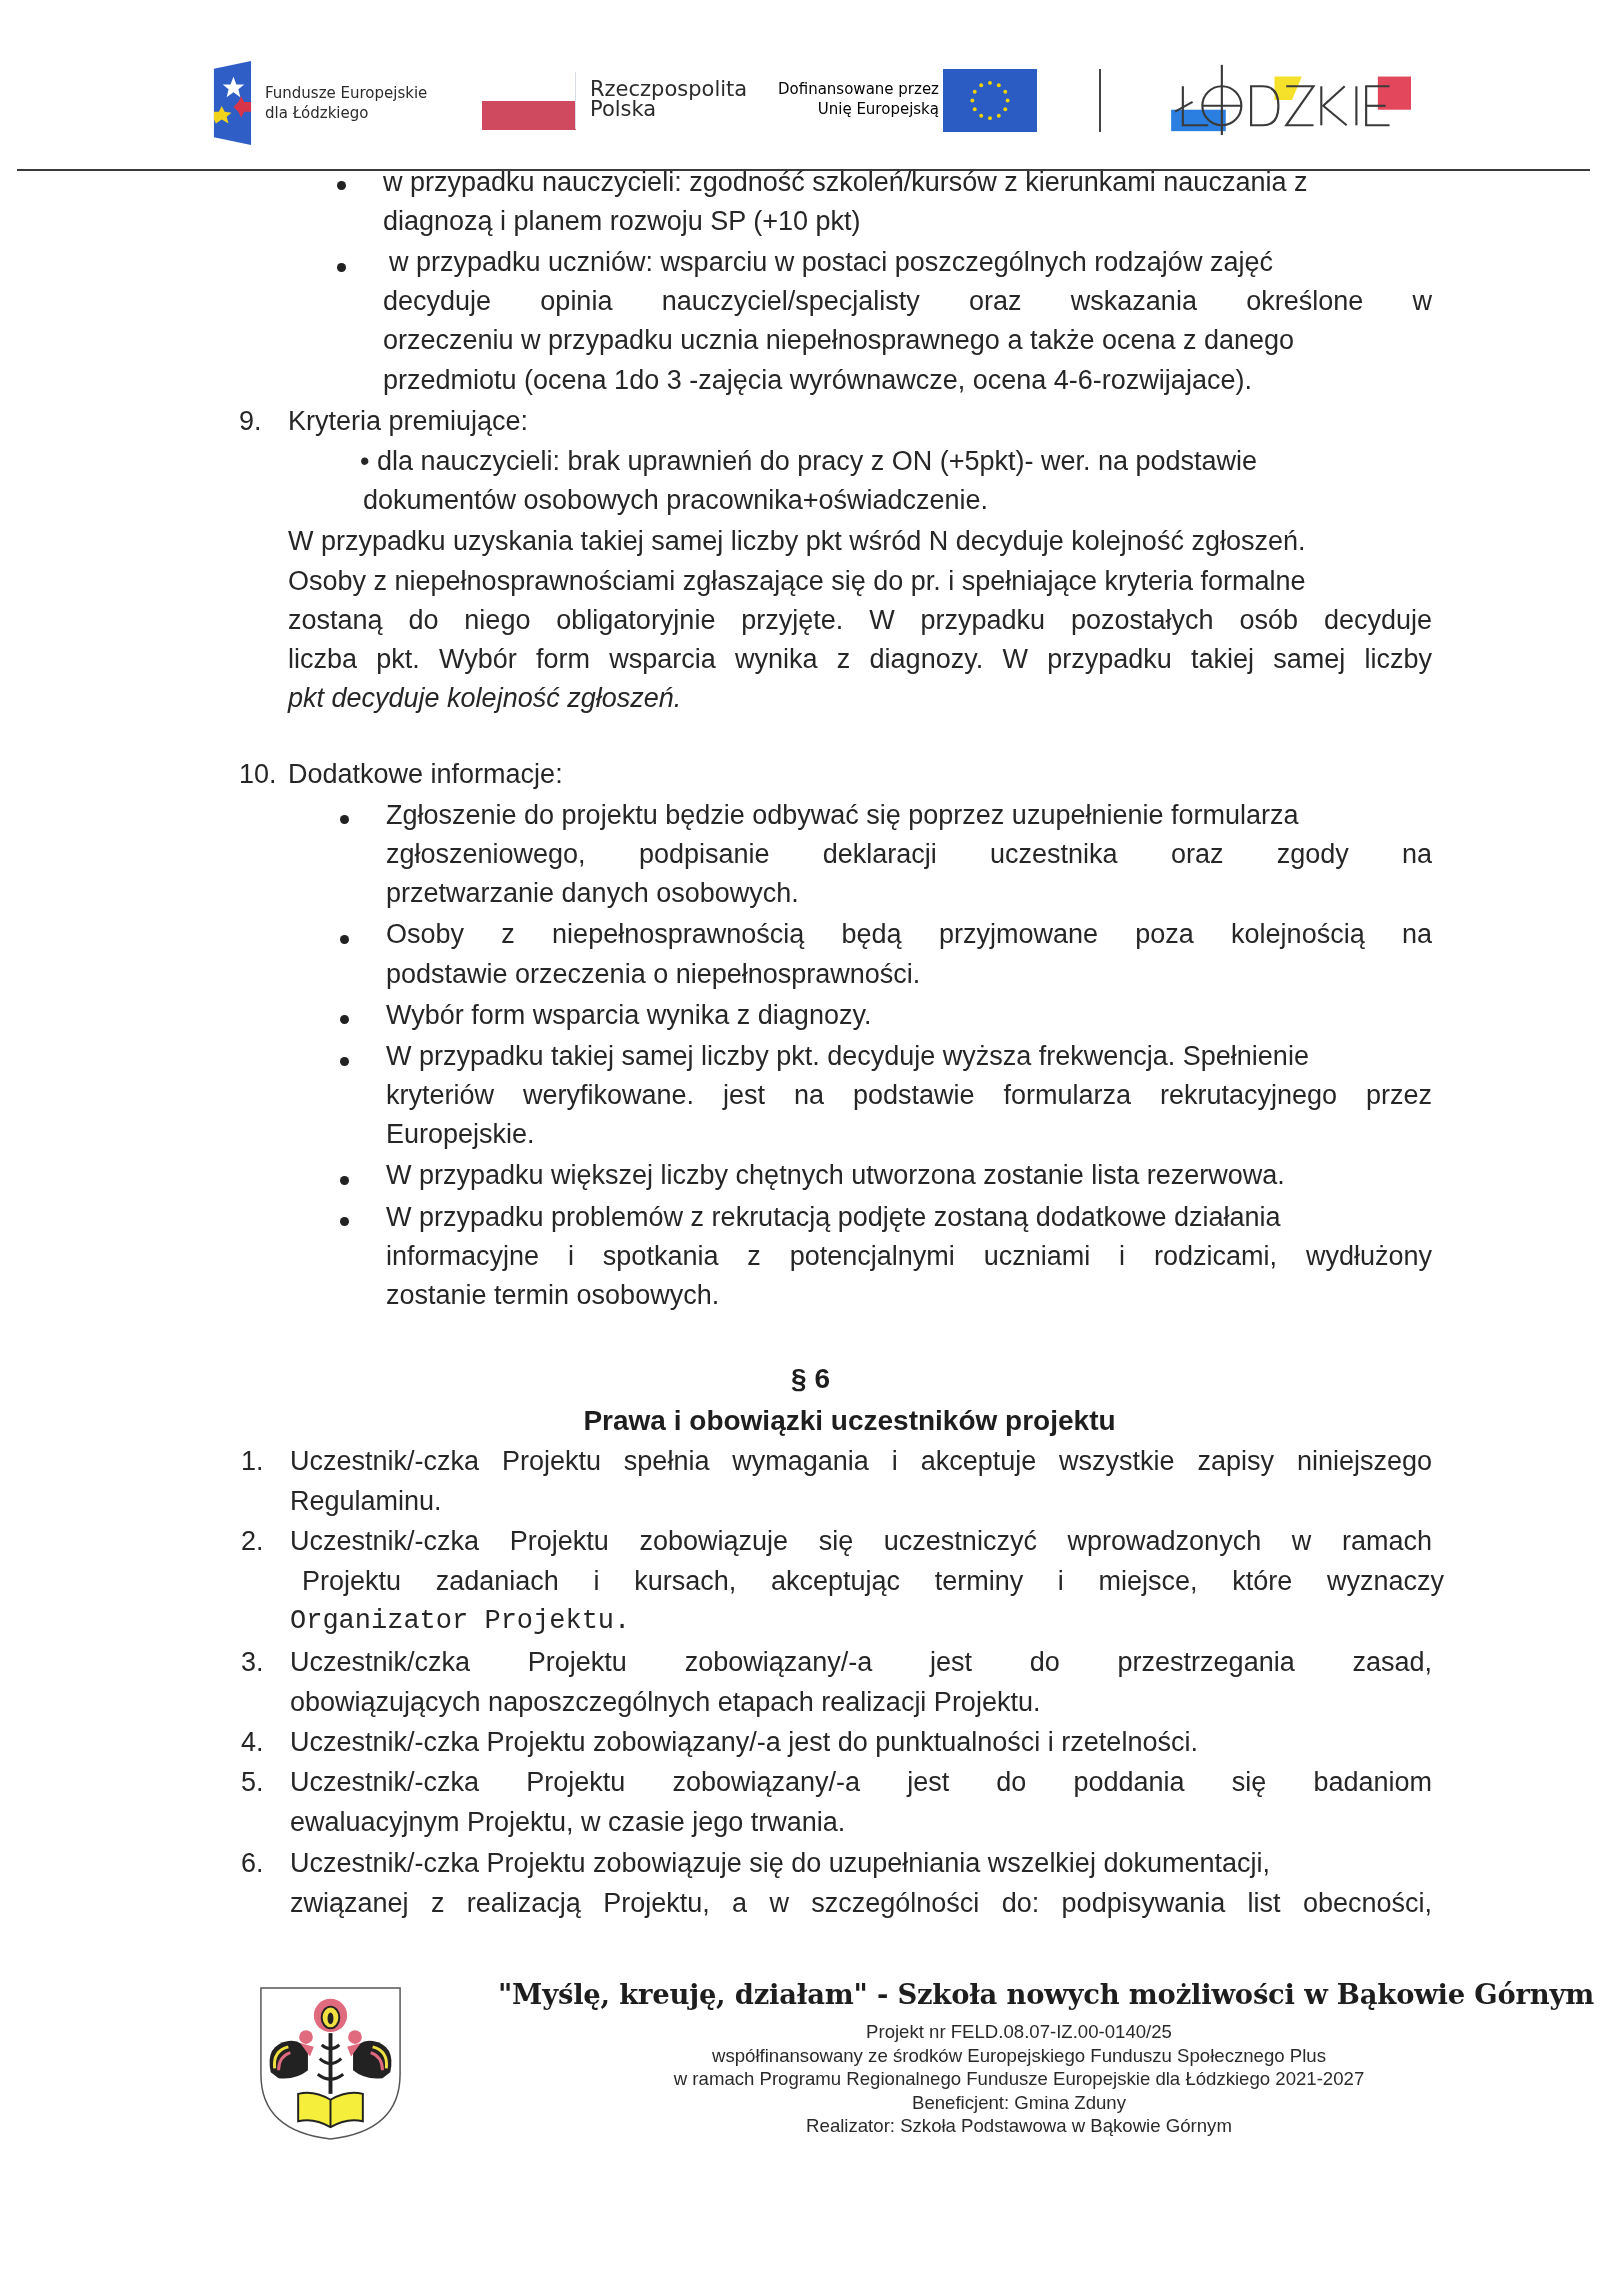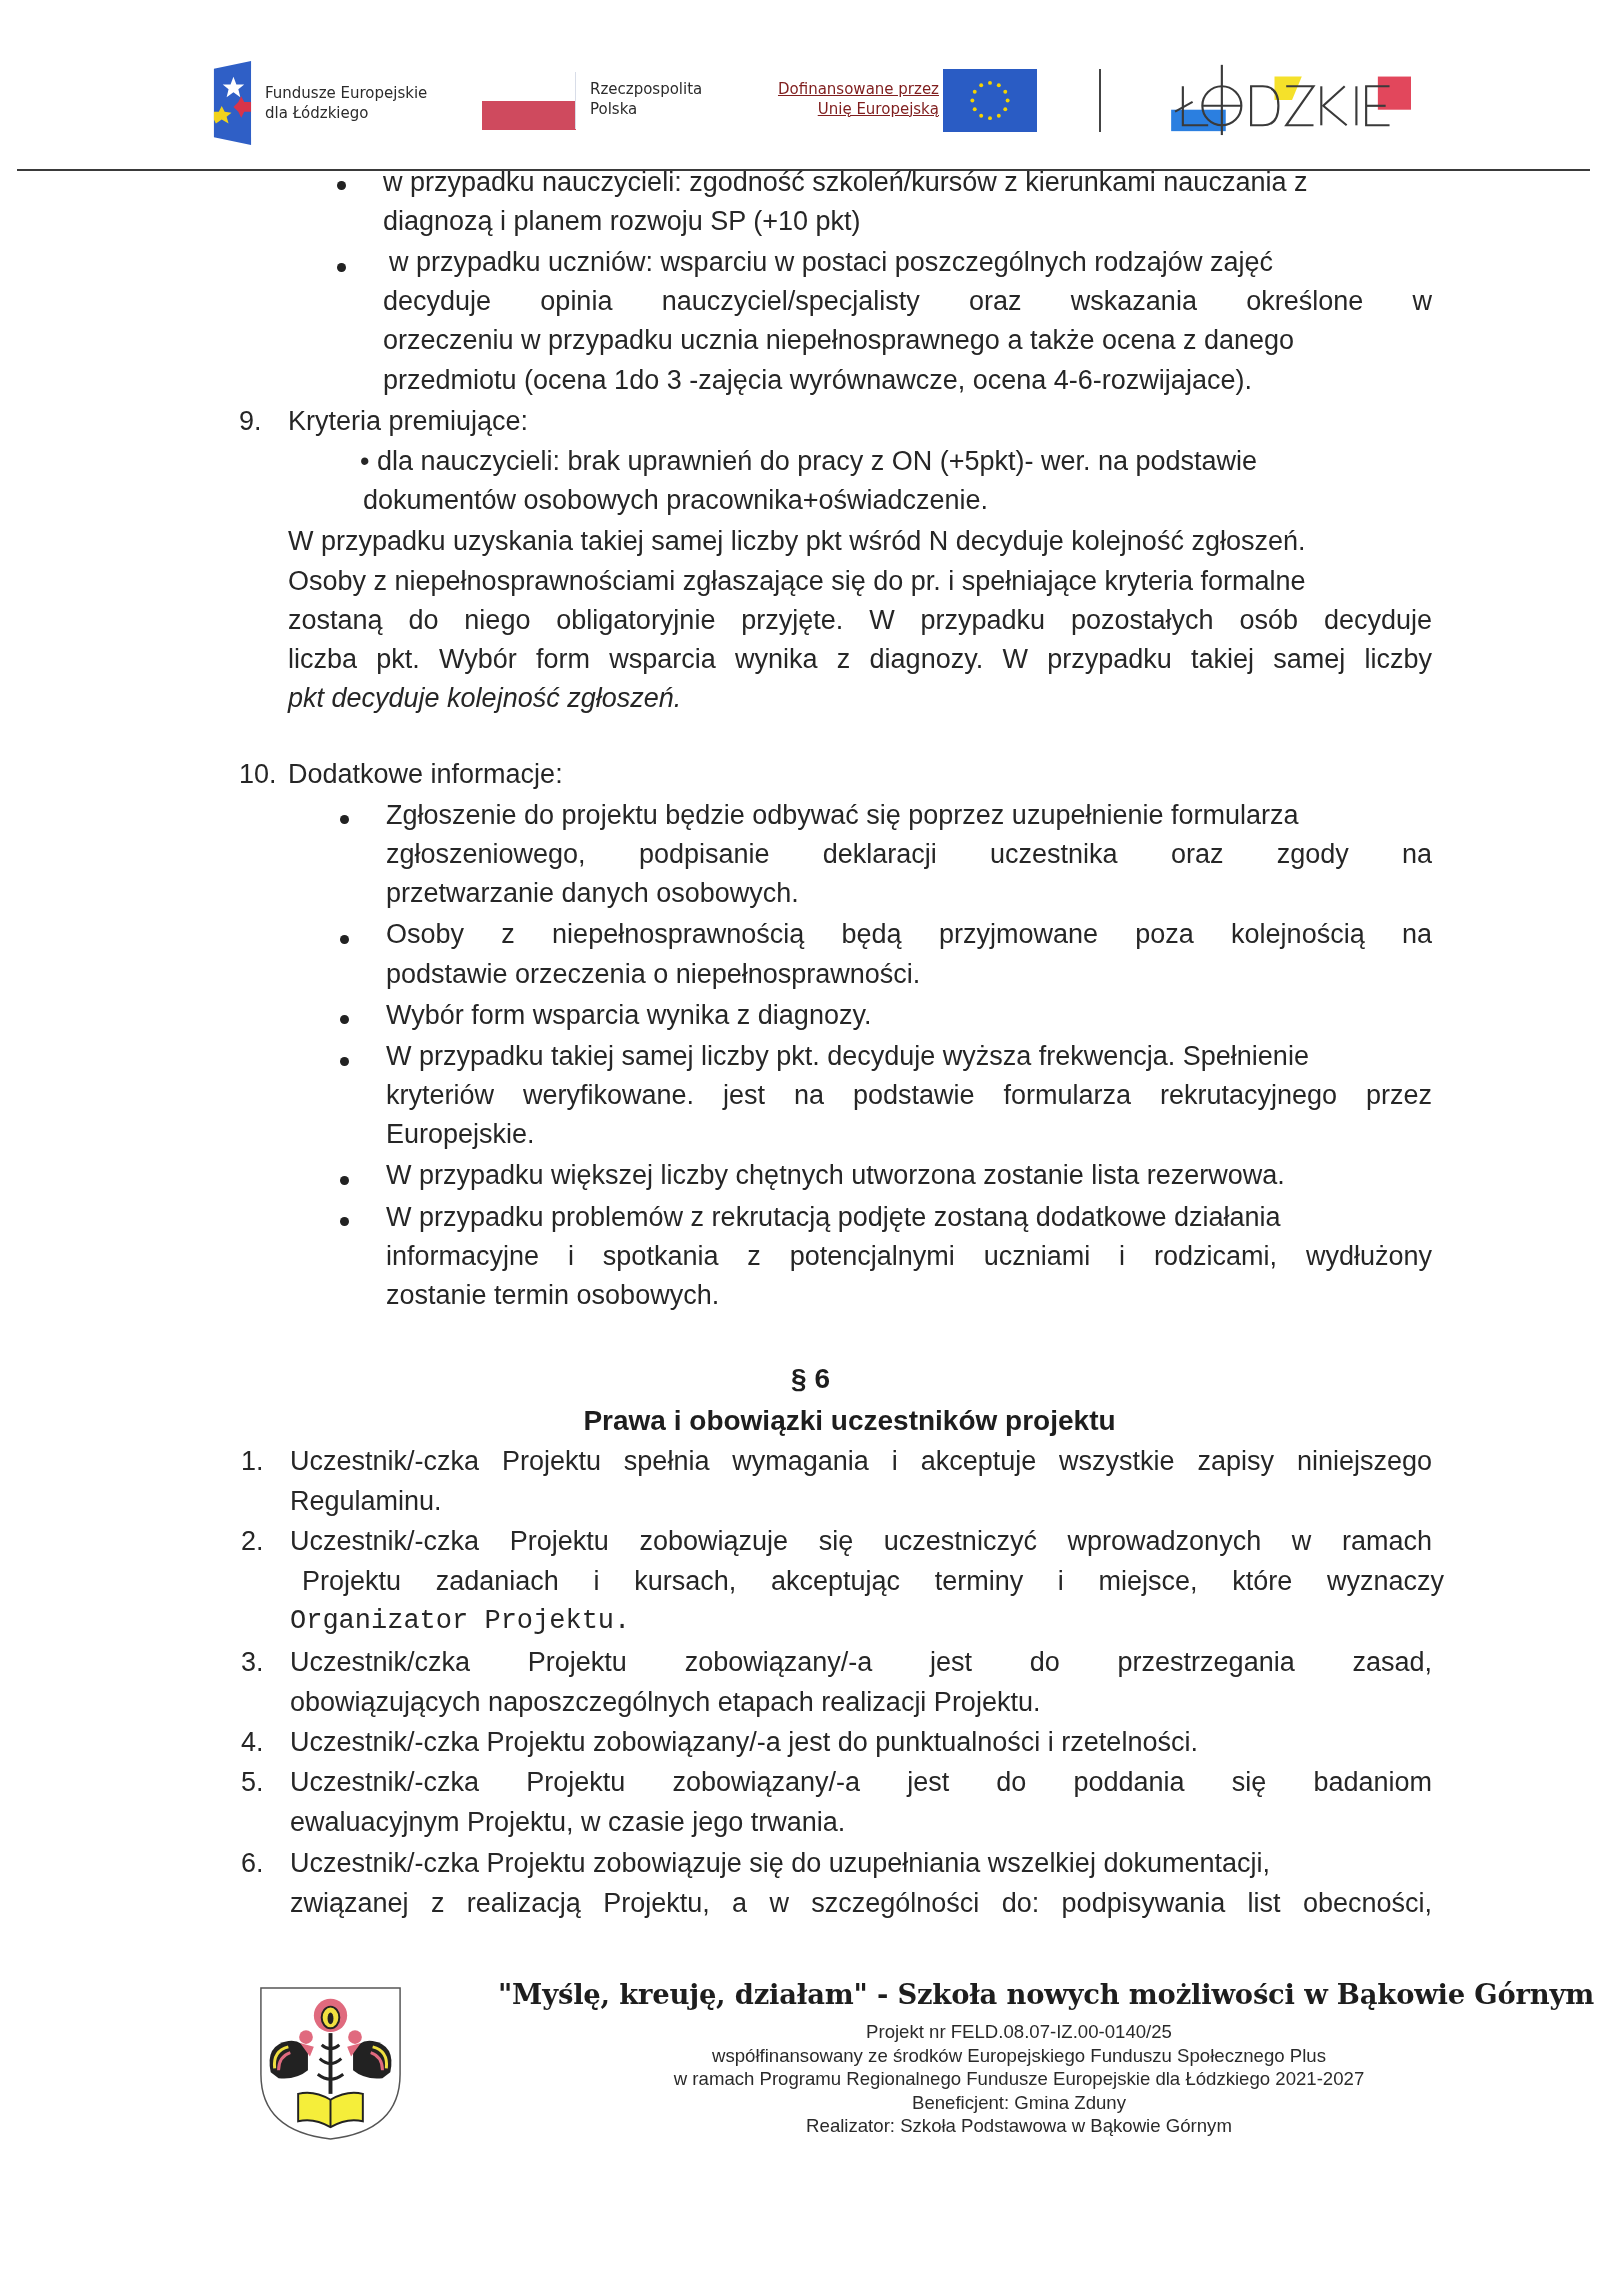--- a/index.html
+++ b/index.html
@@ -10,22 +10,22 @@
     color: #2a2a2a;
     overflow: hidden;
   }
 
   
   .logo-bar { position: absolute; left: 0; top: 0; width: 1621px; height: 172px; }
   .fe-logo { position: absolute; left: 208px; top: 61px; width: 47px; height: 84px; }
   .fe-text { position: absolute; left: 265px; top: 84px; font-family: "DejaVu Sans", sans-serif; font-size: 15px; line-height: 19.6px; color: #2b2b2b; }
   .rp-flag { position: absolute; left: 482px; top: 101px; width: 94px; height: 29px; background: #cf4a5e; }
   .rp-divider { position: absolute; left: 575px; top: 72px; width: 1px; height: 57px; background: #d8dde8; }
-  .rp-text { position: absolute; left: 590px; top: 80px; font-family: "DejaVu Sans", sans-serif; font-size: 15px; line-height: 19.6px; color: #2b2b2b; }
-  .eu-text { position: absolute; left: 753px; top: 80px; font-family: "DejaVu Sans", sans-serif; font-size: 15px; line-height: 19.6px; color: #7f1d1d; text-align: right; width: 186px; text-decoration: underline; }
+  .rp-text { position: absolute; left: 590px; top: 80px; font-family: "DejaVu Sans", sans-serif; font-size: 21px; line-height: 19.6px; color: #2b2b2b; }
+  .eu-text { position: absolute; left: 753px; top: 80px; font-family: "DejaVu Sans", sans-serif; font-size: 15px; line-height: 19.6px; color: #000000; text-align: right; width: 186px; }
   .eu-flag { position: absolute; left: 943px; top: 69px; width: 94px; height: 63px; background: #2a5cc4; }
   .v-sep { position: absolute; left: 1099px; top: 69px; width: 2px; height: 63px; background: #444; }
   .lodzkie { position: absolute; left: 1157px; top: 59px; width: 274px; height: 78px; }
 
   .header-rule { position: absolute; left: 16.7px; top: 169px; width: 1573px; height: 2px; background: #3a3a3a; }
 
   
   .line { position: absolute; font-size: 27px; line-height: 31px; white-space: nowrap; color: #262626; }
   .just { text-align: justify; text-align-last: justify; white-space: normal; }
   .bullet { position: absolute; width: 8.8px; height: 8.8px; border-radius: 50%; background: #222; }

